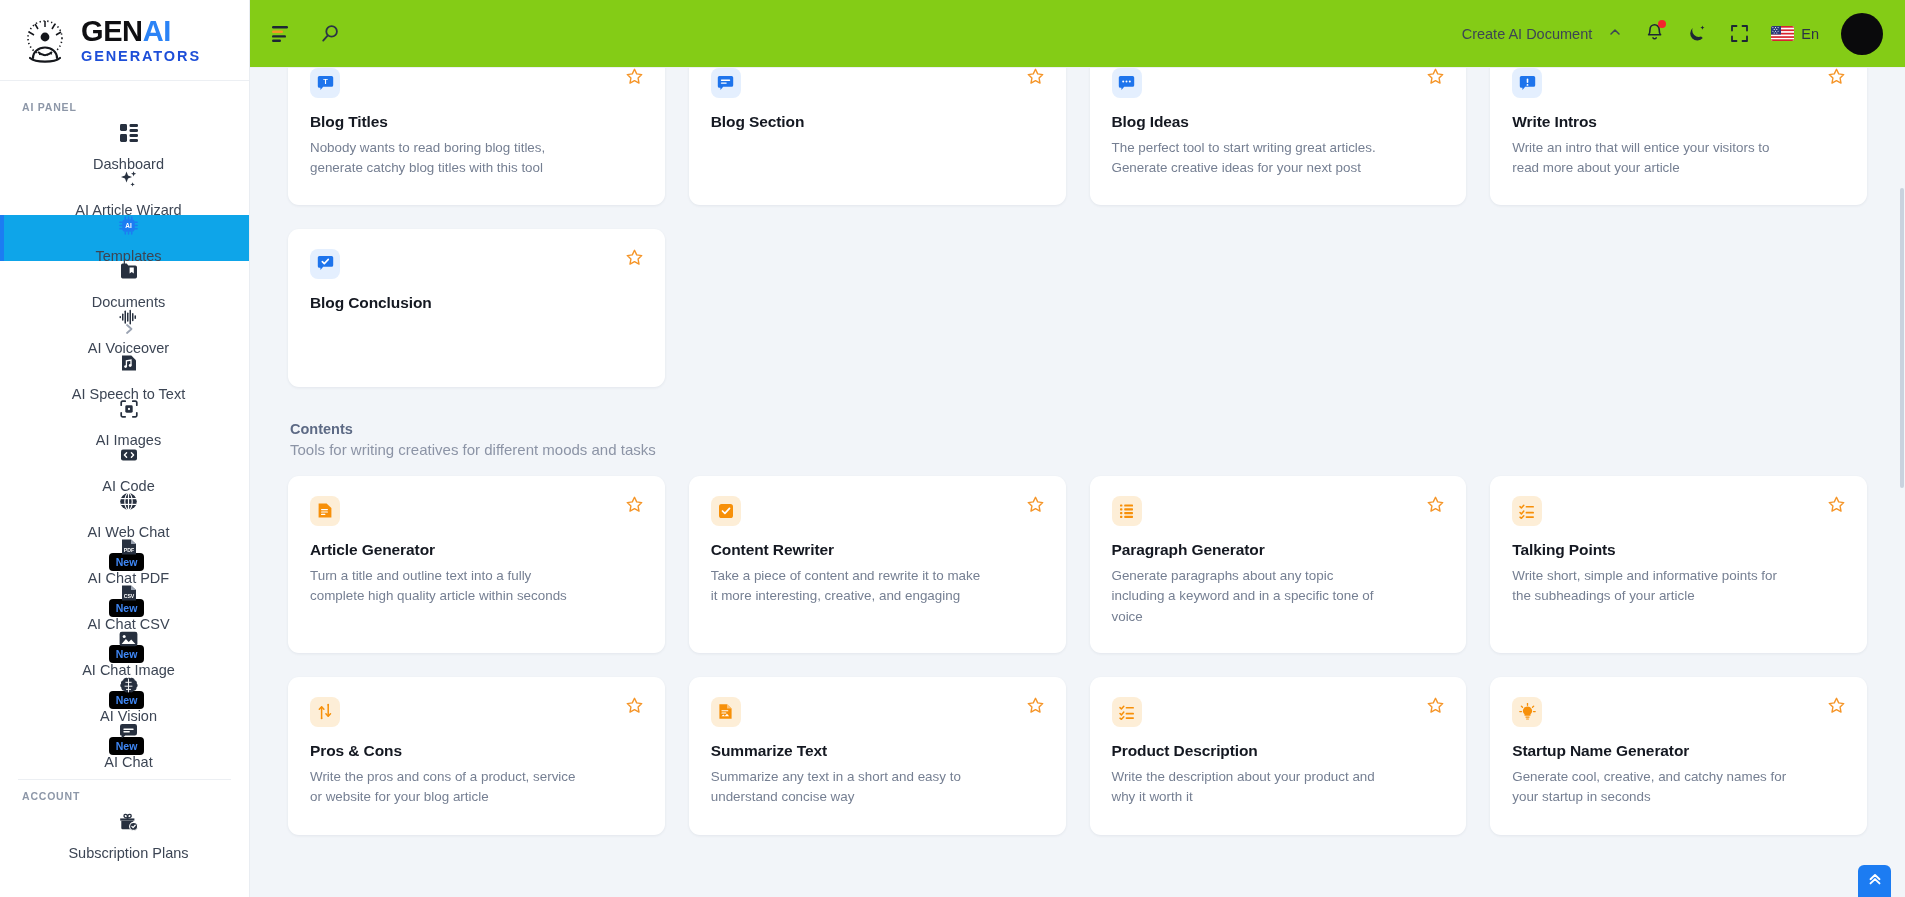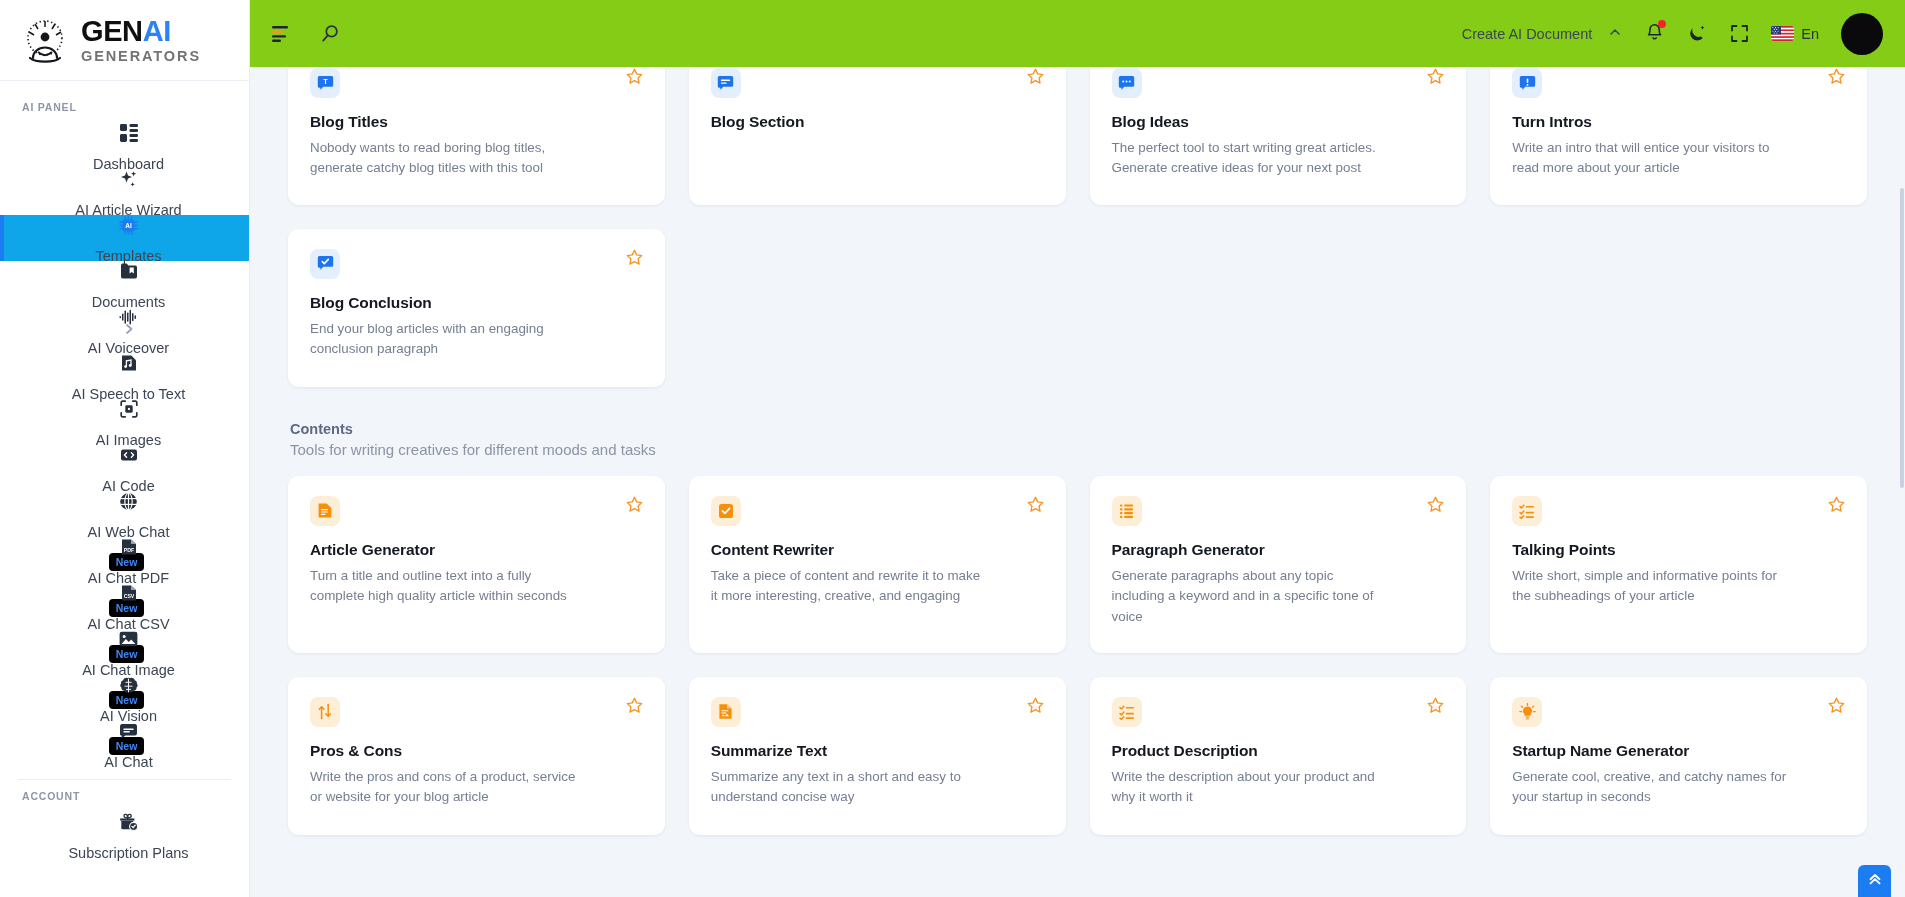--- a/index.html
+++ b/index.html
@@ -25,21 +25,21 @@
     height: 81px; min-height: 81px;
     display: flex; align-items: center;
     padding-left: 18px;
     border-bottom: 1px solid #eceff3;
   }
   .logo { display: flex; align-items: center; gap: 9px; }
   .logo-mark { width: 54px; height: 54px; flex: 0 0 54px; }
   .logo-text { display: flex; flex-direction: column; line-height: 1; }
   .logo-top { font-size: 29px; font-weight: 800; letter-spacing: -0.4px; color: #0f0f12; }
   .logo-top .ai { color: #2b83f6; }
-  .logo-sub { font-size: 14.5px; font-weight: 700; letter-spacing: 1.9px; color: #737373; margin-top: 3px; }
+  .logo-sub { font-size: 14.5px; font-weight: 700; letter-spacing: 1.9px; color: #1d4ed8; margin-top: 3px; }
 
   .nav { flex: 1; overflow-y: auto; padding-top: 10px; }
   .nav-section-label {
     font-size: 10.5px; font-weight: 700; letter-spacing: 0.8px;
     color: #8d97a8; padding: 10px 0 10px 22px; text-transform: uppercase;
   }
   .nav-item {
     display: flex; align-items: center; gap: 13px;
     height: 46px; padding-left: 22px; padding-right: 14px;
     cursor: pointer; position: relative;
@@ -560,42 +560,41 @@
                     <circle cx="8.5" cy="9.9" r="0.95"></circle>
                   </g>
                 </svg>
             </span>
             <span class="star">
               <svg width="17" height="17" viewBox="0 0 17 17" fill="none" stroke="#f59528" stroke-width="1.4" stroke-linejoin="round">
                   <polygon points="8.5,1.3 10.7,5.9 15.7,6.6 12.1,10.1 13,15.1 8.5,12.7 4,15.1 4.9,10.1 1.3,6.6 6.3,5.9"></polygon>
                 </svg>
             </span>
           </div>
-          <div class="card-title">Turn Intros</div>
+          <div class="card-title">Write Intros</div>
           <div class="card-desc">Write an intro that will entice your visitors to read more about your article</div>
         </div>
       </div>
 
       <div class="grid" style="margin-top:24px">
         <div class="card">
           <div class="card-head">
             <span class="card-ico blue">
               <svg width="17" height="17" viewBox="0 0 17 17">
                   <path d="M0.8 2.6A1.6 1.6 0 012.4 1h12.2a1.6 1.6 0 011.6 1.6v7.6a1.6 1.6 0 01-1.6 1.6H6.2L3.4 15v-2.2H2.4a1.6 1.6 0 01-1.6-1.6z" fill="#1e74ec"></path>
                   <path d="M5.3 6.6l2 2 4-4.2" fill="none" stroke="#ffffff" stroke-width="1.6" stroke-linecap="round" stroke-linejoin="round"></path>
                 </svg>
             </span>
             <span class="star">
               <svg width="17" height="17" viewBox="0 0 17 17" fill="none" stroke="#f59528" stroke-width="1.4" stroke-linejoin="round">
                   <polygon points="8.5,1.3 10.7,5.9 15.7,6.6 12.1,10.1 13,15.1 8.5,12.7 4,15.1 4.9,10.1 1.3,6.6 6.3,5.9"></polygon>
                 </svg>
             </span>
           </div>
           <div class="card-title">Blog Conclusion</div>
-          <div class="card-desc">End your blog articles with an engaging conclusion paragraph</div>
         </div>
       </div>
 
       <div class="section-head">
         <div class="section-title">Contents</div>
         <div class="section-sub">Tools for writing creatives for different moods and tasks</div>
       </div>
 
       <div class="grid">
 

